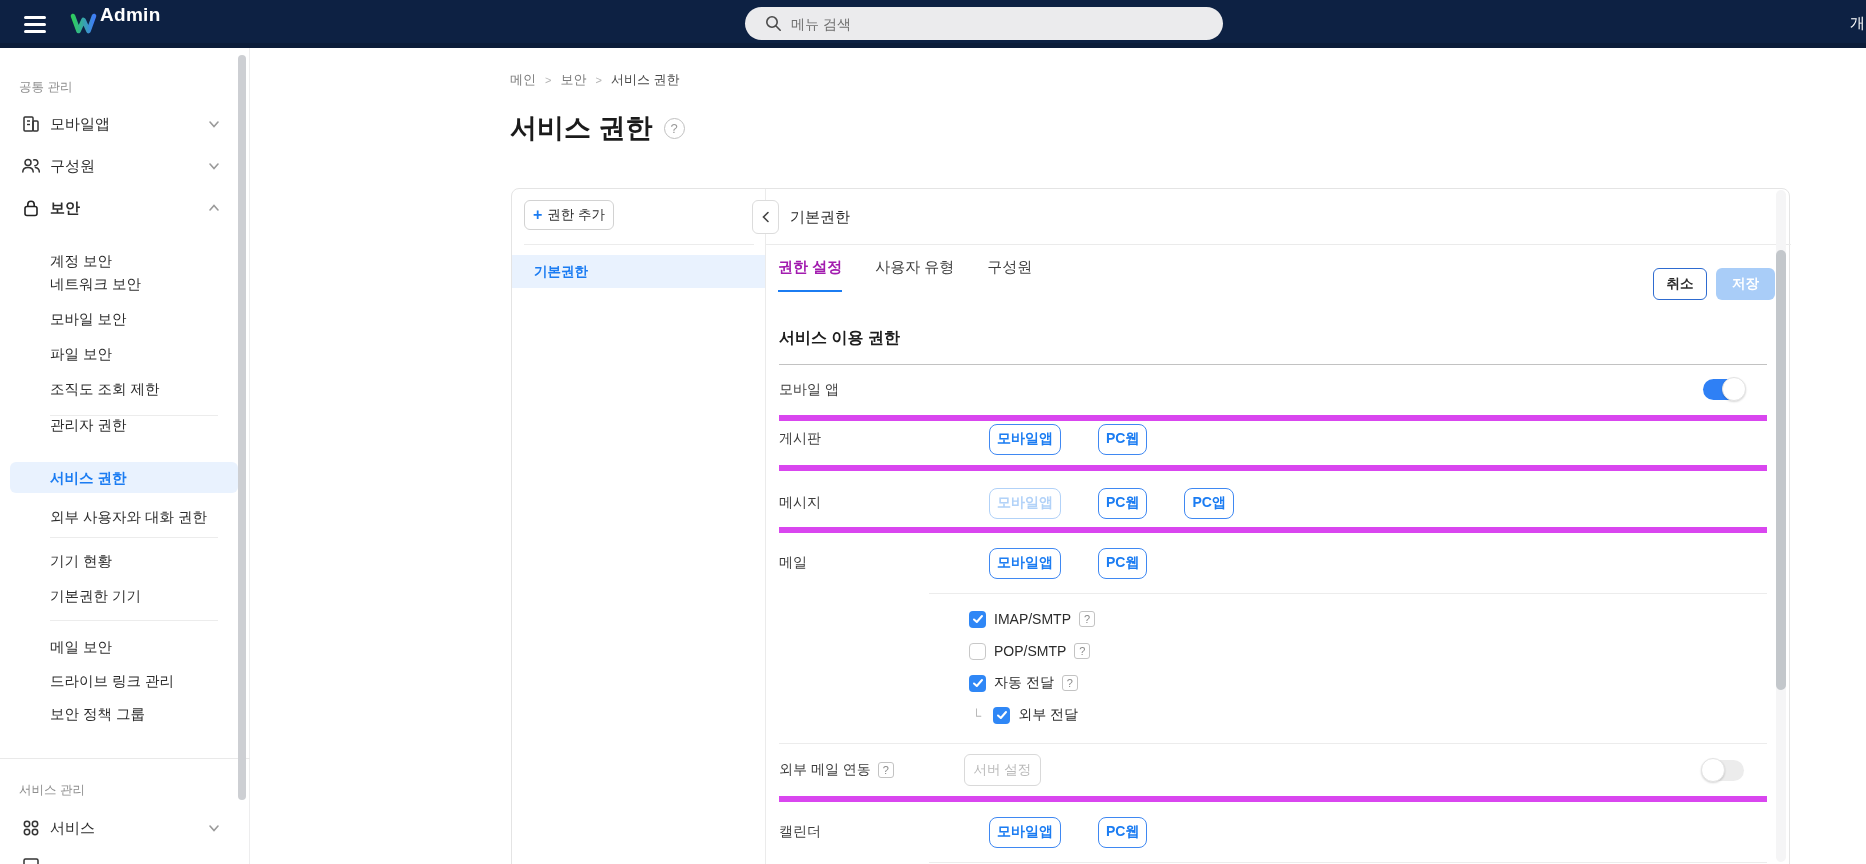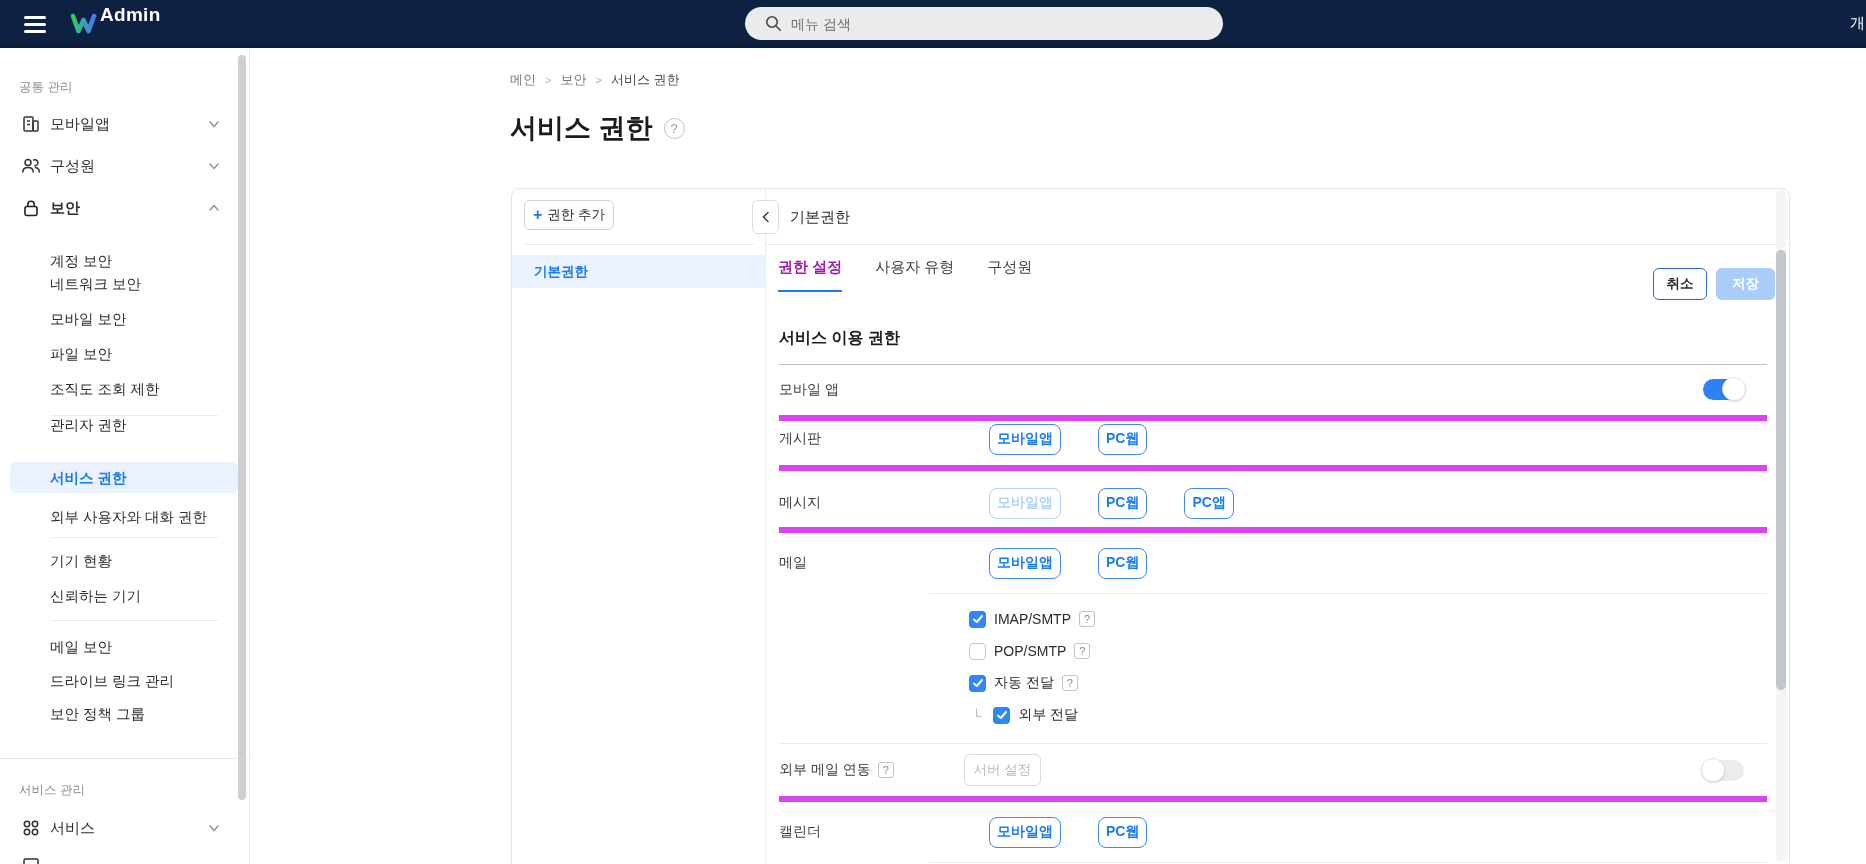--- a/index.html
+++ b/index.html
@@ -208,21 +208,21 @@
 
   <div class="side-sub" style="top:368px">관리자 권한</div>
   <div class="side-selected">
     <span>서비스 권한</span>
   </div>
   <div class="side-sub" style="top:460px">외부 사용자와 대화 권한</div>
 
   <div class="side-div" style="top:489px"></div>
 
   <div class="side-sub" style="top:504px">기기 현황</div>
-  <div class="side-sub" style="top:539px">신뢰하는 기기</div>
+  <div class="side-sub" style="top:539px">기본권한 기기</div>
 
   <div class="side-div" style="top:572px"></div>
 
   <div class="side-sub" style="top:590px">메일 보안</div>
   <div class="side-sub" style="top:624px">드라이브 링크 관리</div>
   <div class="side-sub" style="top:657px">보안 정책 그룹</div>
 
   <div class="side-div-full" style="top:710px"></div>
 
   <div class="side-section-label" style="top:734px">서비스 관리</div>

